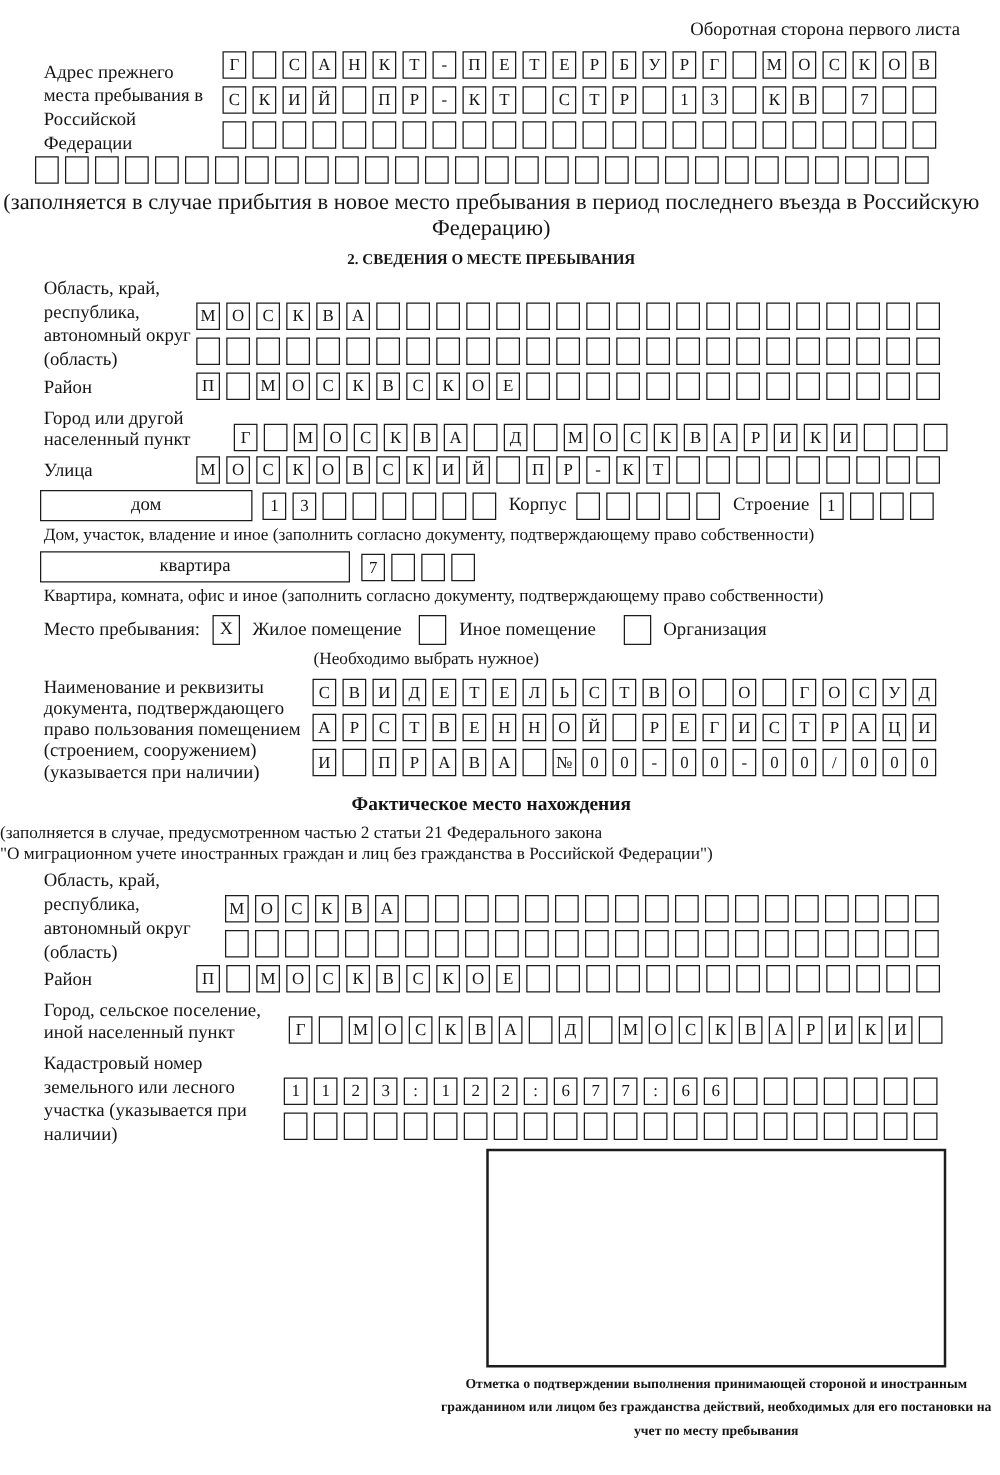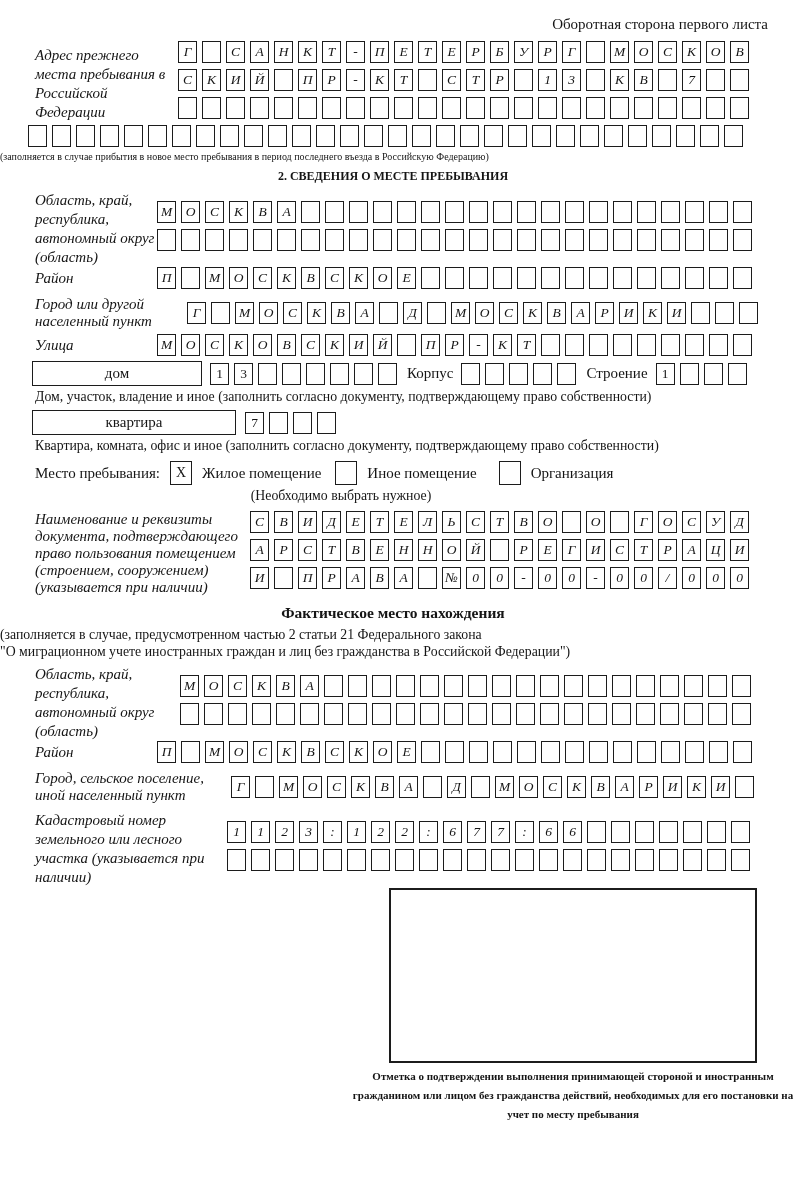--- a/index.html
+++ b/index.html
@@ -3,43 +3,43 @@
 <meta charset="utf-8">
 <style>
   html,body{margin:0;padding:0;background:#fff;}
   body{
     width:800px;height:1180px;overflow:hidden;color:#151515;
     font-family:"Liberation Serif","DejaVu Serif",serif;font-size:15px;
     -webkit-font-smoothing:antialiased;
   }
   .page{position:relative;width:800px;}
   .corner-note{padding:16px 32px 0 0;text-align:right;font-size:15px;}
-  .frow{display:flex;align-items:center;margin-left:35px;font-style:italic;}
+  .frow{display:flex;align-items:flex-end;margin-left:35px;}
   .lab{flex:0 0 auto;line-height:19px;padding-top:1px;}
   .lab.tight{line-height:17px;}
   .w140{width:143px}.w122{width:122px}.w152{width:152px}.w215{width:215px}
   .w145{width:145px}.w196{width:196px}.w192{width:192px}
   .rows .boxrow{margin-bottom:6px;}
   .boxrow{display:flex;gap:5px;flex:0 0 auto;}
   .cell{
     box-sizing:border-box;flex:0 0 auto;width:19px;height:22px;
     border:1.6px solid #1c1c1c;display:inline-flex;align-items:center;
     justify-content:center;font-size:13.5px;line-height:1;background:#fff;
   }
   .fullrow{margin:0 0 0 28px;}
-  .note{width:786px;font-size:10px;margin-top:4px;}
+  .note{width:786px;text-align:center;font-size:18px;margin-top:4px;}
   .sec-title{width:786px;text-align:center;font-weight:bold;font-size:12px;margin:7px 0 6px 0;}
   .sub-title{width:786px;text-align:center;font-weight:bold;font-size:15.5px;margin:8px 0 4px 0;}
   .domrow{display:flex;align-items:center;margin:5px 0 0 32px;}
   .bigbox{
     box-sizing:border-box;border:1.7px solid #1c1c1c;height:25px;
     display:inline-flex;align-items:center;justify-content:center;font-size:15px;background:#fff;
   }
   .bigbox.dom{width:170px;margin-right:8px;}
-  .bigbox.kv{width:204px;margin-right:9px;}
+  .bigbox.kv{width:248px;margin-right:9px;}
   .inline-label{margin:0 8px 0 10px;font-size:15px;}
   .small-note{margin:3px 0 2px 35px;font-size:13.8px;}
   .stayrow{display:flex;align-items:center;margin:7px 0 0 35px;}
   .check{width:22px;height:24px;font-size:14px;}
   .stayrow .opt-label{margin:0 14px 0 10px;}
   .choose-note{width:612px;margin-left:35px;text-align:center;font-size:13.8px;margin-top:3px;}
   .fact-note{width:786px;font-size:13.8px;line-height:17px;}
   .confirm-wrap{width:442px;margin:1px 6px 0 auto;}
   .confirm-box{
     box-sizing:border-box;width:368px;height:175px;border:2px solid #1c1c1c;

